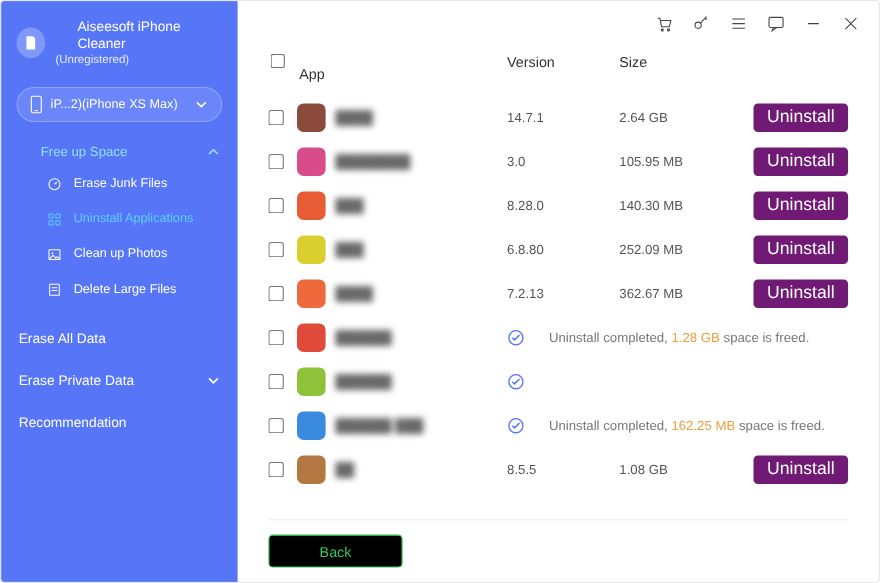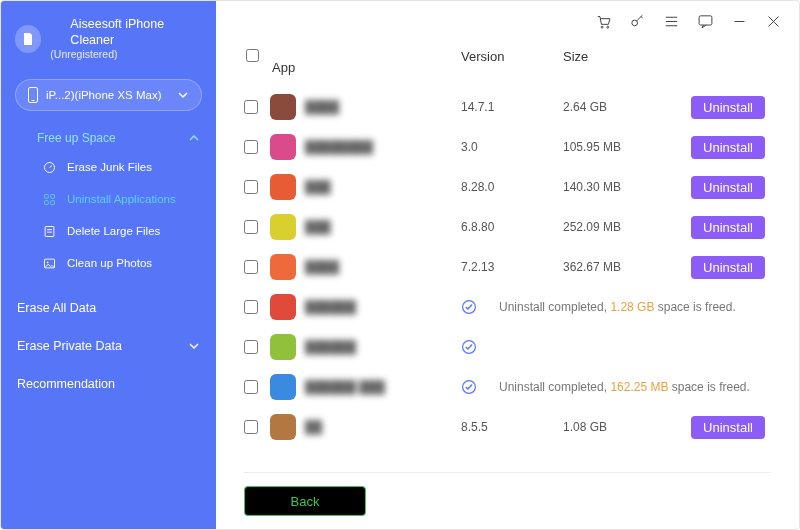--- a/index.html
+++ b/index.html
@@ -40,21 +40,21 @@
 .list{flex:1; overflow-y:auto; padding-right:2px;}
 .row{display:flex; align-items:center; height:40px; font-size:12px; color:#555;}
 .row .cb{width:26px; display:flex;align-items:center;}
 .row .cb input{width:14px;height:14px;accent-color:#5676f7;}
 .row .app{flex:1; display:flex; align-items:center; gap:9px;}
 .app-icon{width:26px;height:26px;border-radius:6px;}
 .app-name{filter: blur(3px); opacity:.75; color:#333; font-size:12px; pointer-events:none;}
 .ver{width:102px;}
 .size{width:120px;}
 .act{width:90px;display:flex;justify-content:center;}
-.btn-un{background:#8b5cf6;color:#fff;border:none;border-radius:4px;font-size:13px;padding:4px 12px;cursor:pointer;}
+.btn-un{background:#701a75;color:#fff;border:none;border-radius:4px;font-size:16px;padding:4px 12px;cursor:pointer;}
 .completed{display:flex;align-items:center;gap:22px;font-size:12px;color:#777;flex:1;}
 .completed .freed{color:#e9a13c;}
 .check-ic{width:16px;height:16px;}
 .check-ic circle{stroke:#5676f7;stroke-width:1.5;fill:none;}
 .check-ic path{stroke:#5676f7;stroke-width:1.8;fill:none;}
 .list::-webkit-scrollbar{width:6px;}
 .list::-webkit-scrollbar-thumb{background:#c7d0f8;border-radius:3px;}
 
 .footer{height:56px;display:flex;align-items:center;padding:0 28px;}
 .btn-back{border:1.4px solid #35c759;color:#35c759;background:#000000;border-radius:4px;width:122px;height:30px;font-size:13px;cursor:pointer;}
@@ -112,35 +112,35 @@
               <rect x="14" y="4" width="6" height="6" rx="1" fill="none" stroke="#5bd0ff" stroke-width="1.5"></rect>
               <rect x="4" y="14" width="6" height="6" rx="1" fill="none" stroke="#5bd0ff" stroke-width="1.5"></rect>
               <rect x="14" y="14" width="6" height="6" rx="1" fill="none" stroke="#5bd0ff" stroke-width="1.5"></rect>
             </svg>
           </span>
         <span>Uninstall Applications</span>
       </li>
       <li>
         <span class="mi-ic">
             <svg viewBox="0 0 24 24" width="15" height="15">
-              <rect x="5" y="4" width="14" height="16" rx="1" fill="none" stroke="#fff" stroke-width="1.5"></rect>
-              <path d="M8 9h8M8 13h8" stroke="#fff" stroke-width="1.5"></path>
-            </svg>
-          </span>
-        <span>Delete Large Files</span>
-      </li>
-      <li>
-        <span class="mi-ic">
-            <svg viewBox="0 0 24 24" width="15" height="15">
               <rect x="4" y="5" width="16" height="14" rx="1" fill="none" stroke="#fff" stroke-width="1.5"></rect>
               <circle cx="9" cy="10" r="1.4" fill="#fff"></circle>
               <path d="M5 18l5-5 4 4 2-2 4 4" fill="none" stroke="#fff" stroke-width="1.5"></path>
             </svg>
           </span>
         <span>Clean up Photos</span>
+      </li>
+      <li>
+        <span class="mi-ic">
+            <svg viewBox="0 0 24 24" width="15" height="15">
+              <rect x="5" y="4" width="14" height="16" rx="1" fill="none" stroke="#fff" stroke-width="1.5"></rect>
+              <path d="M8 9h8M8 13h8" stroke="#fff" stroke-width="1.5"></path>
+            </svg>
+          </span>
+        <span>Delete Large Files</span>
       </li>
     </ul>
   </div>
 
   <div class="nav-item">
     <span>Erase All Data</span>
   </div>
   <div class="nav-item">
     <span>Erase Private Data</span>
     <svg class="chev-down" viewBox="0 0 12 12">

